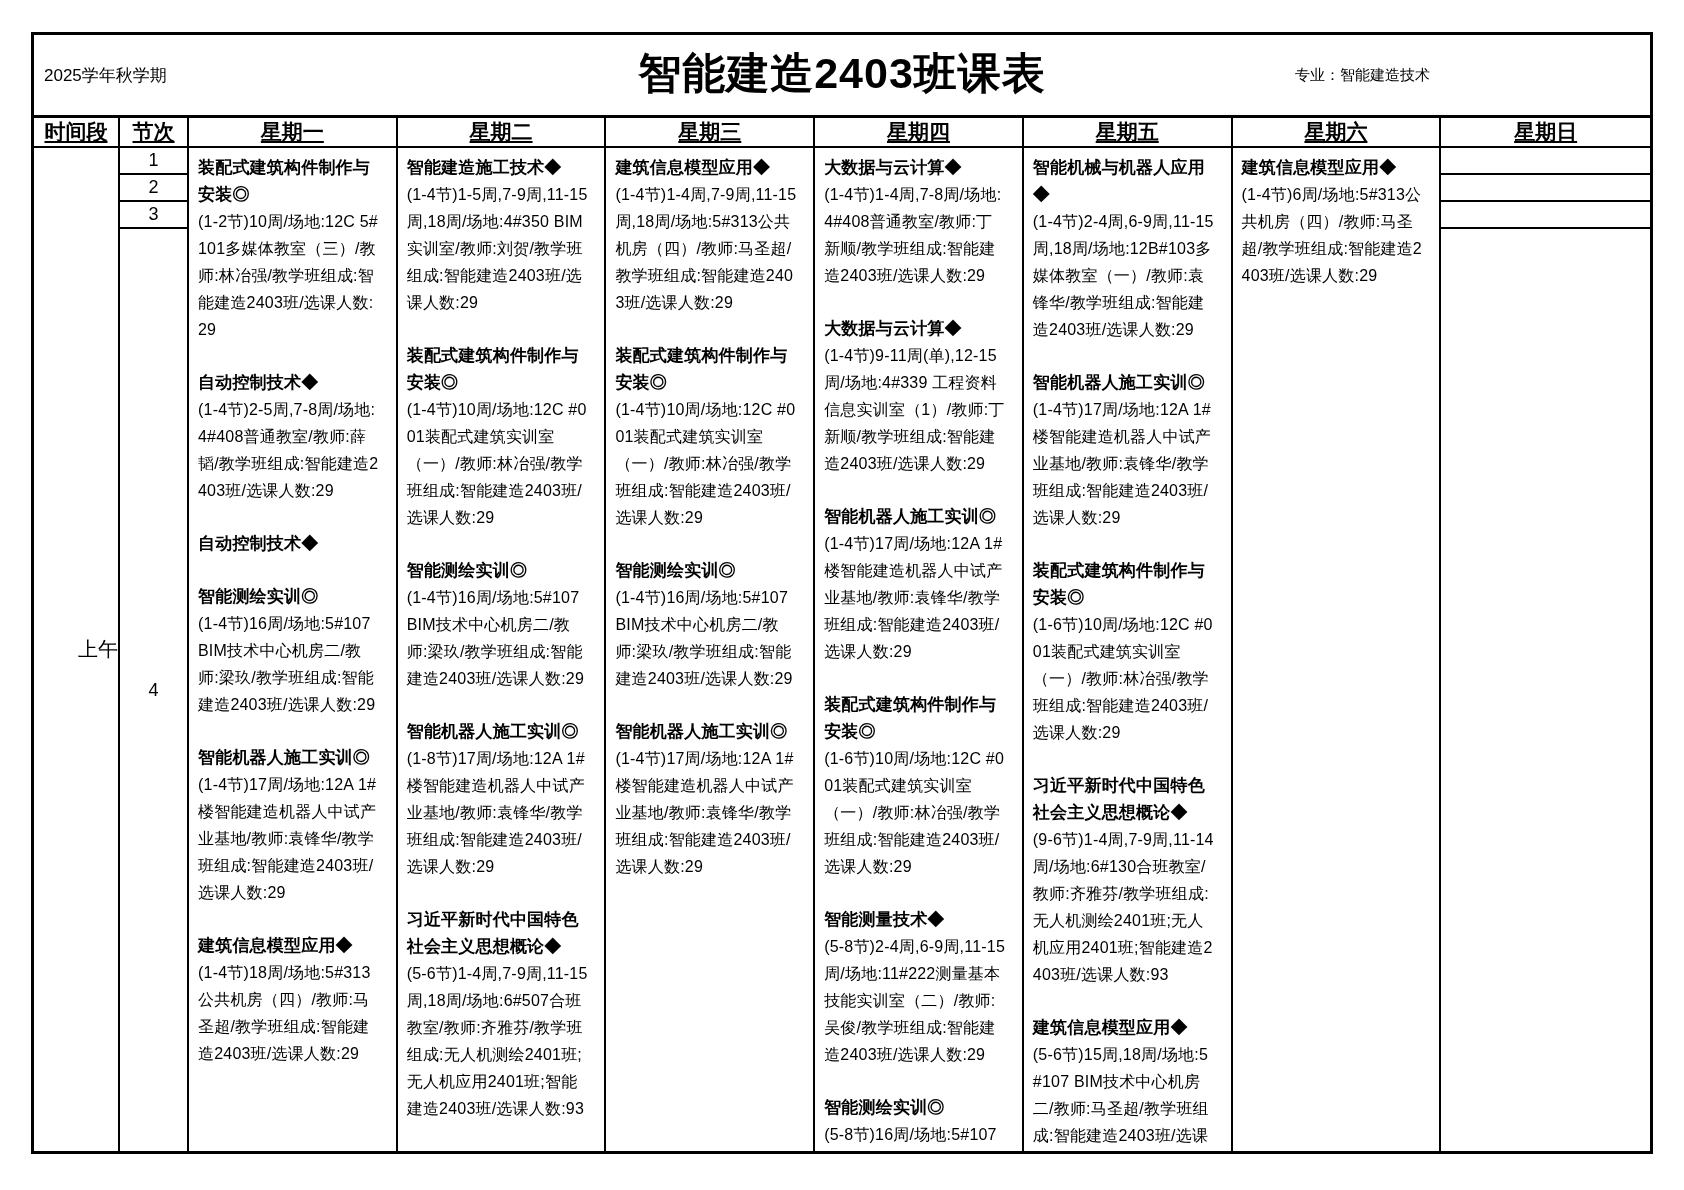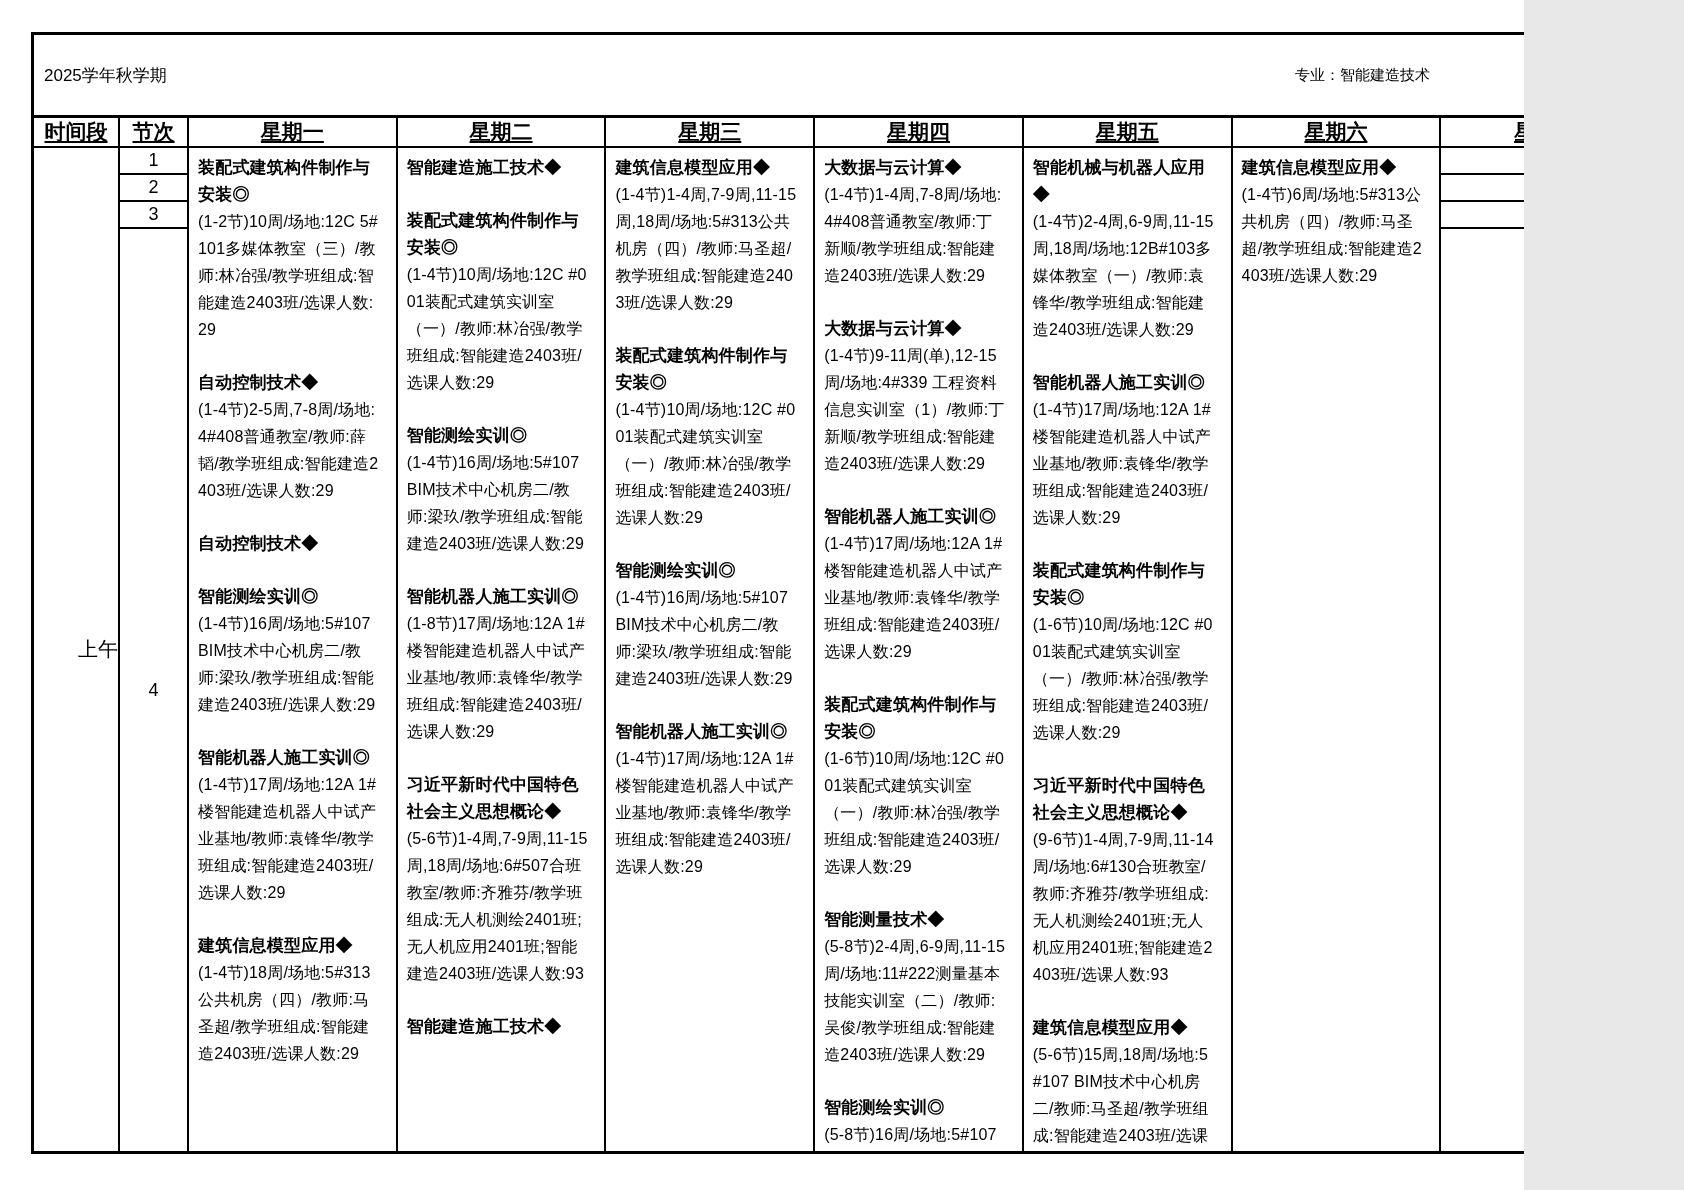--- a/index.html
+++ b/index.html
@@ -1,17 +1,17 @@
 <!DOCTYPE html>
 <html><head>
 <meta charset="utf-8">
 <style>
   html,body{margin:0;padding:0;background:#e8e8e8;}
   .page{
-    position:relative;width:1524px;height:1190px;background:#ffffff;
+    position:relative;width:1684px;height:1190px;background:#ffffff;
     font-family:"Liberation Sans",sans-serif;color:#000;overflow:hidden;
   }
   .frame{
     position:absolute;left:31px;top:32px;width:1622px;height:1122px;
     border:3px solid #000;box-sizing:border-box;display:flex;flex-direction:column;
   }
   .title-band{
     position:relative;height:80px;border-bottom:3px solid #000;flex:0 0 auto;
   }
   .term{
@@ -65,20 +65,21 @@
   .r2{grid-row:2}.r3{grid-row:3}.r4{grid-row:4}.r5{grid-row:5}
 </style>
 </head>
 <body>
 
 <div class="page">
   <div class="frame">
 
     <div class="title-band">
       <div class="term">2025学年秋学期</div>
+      <div class="main-title">智能建造2403班课表</div>
       <div class="major">专业：智能建造技术</div>
     </div>
 
     <div class="grid">
 
       <div class="cell hcell bR bB c1">时间段</div>
       <div class="cell hcell bR bB c2">节次</div>
       <div class="cell hcell bR bB c3">星期一</div>
       <div class="cell hcell bR bB c4">星期二</div>
       <div class="cell hcell bR bB c5">星期三</div>
@@ -115,20 +116,21 @@
             <div class="cdetail">(1-4节)17周/场地:12A 1#楼智能建造机器人中试产业基地/教师:袁锋华/教学班组成:智能建造2403班/选课人数:29</div>
           </div>
           <div class="entry">
             <div class="ctitle">建筑信息模型应用◆</div>
             <div class="cdetail">(1-4节)18周/场地:5#313公共机房（四）/教师:马圣超/教学班组成:智能建造2403班/选课人数:29</div>
           </div>
         </div>
       <div class="cell daycell bR c4">
           <div class="entry">
             <div class="ctitle">智能建造施工技术◆</div>
+            <div class="cdetail">(1-4节)1-5周,7-9周,11-15周,18周/场地:4#350 BIM实训室/教师:刘贺/教学班组成:智能建造2403班/选课人数:29</div>
           </div>
           <div class="entry">
             <div class="ctitle">装配式建筑构件制作与安装◎</div>
             <div class="cdetail">(1-4节)10周/场地:12C #001装配式建筑实训室（一）/教师:林冶强/教学班组成:智能建造2403班/选课人数:29</div>
           </div>
           <div class="entry">
             <div class="ctitle">智能测绘实训◎</div>
             <div class="cdetail">(1-4节)16周/场地:5#107 BIM技术中心机房二/教师:梁玖/教学班组成:智能建造2403班/选课人数:29</div>
           </div>
           <div class="entry">

